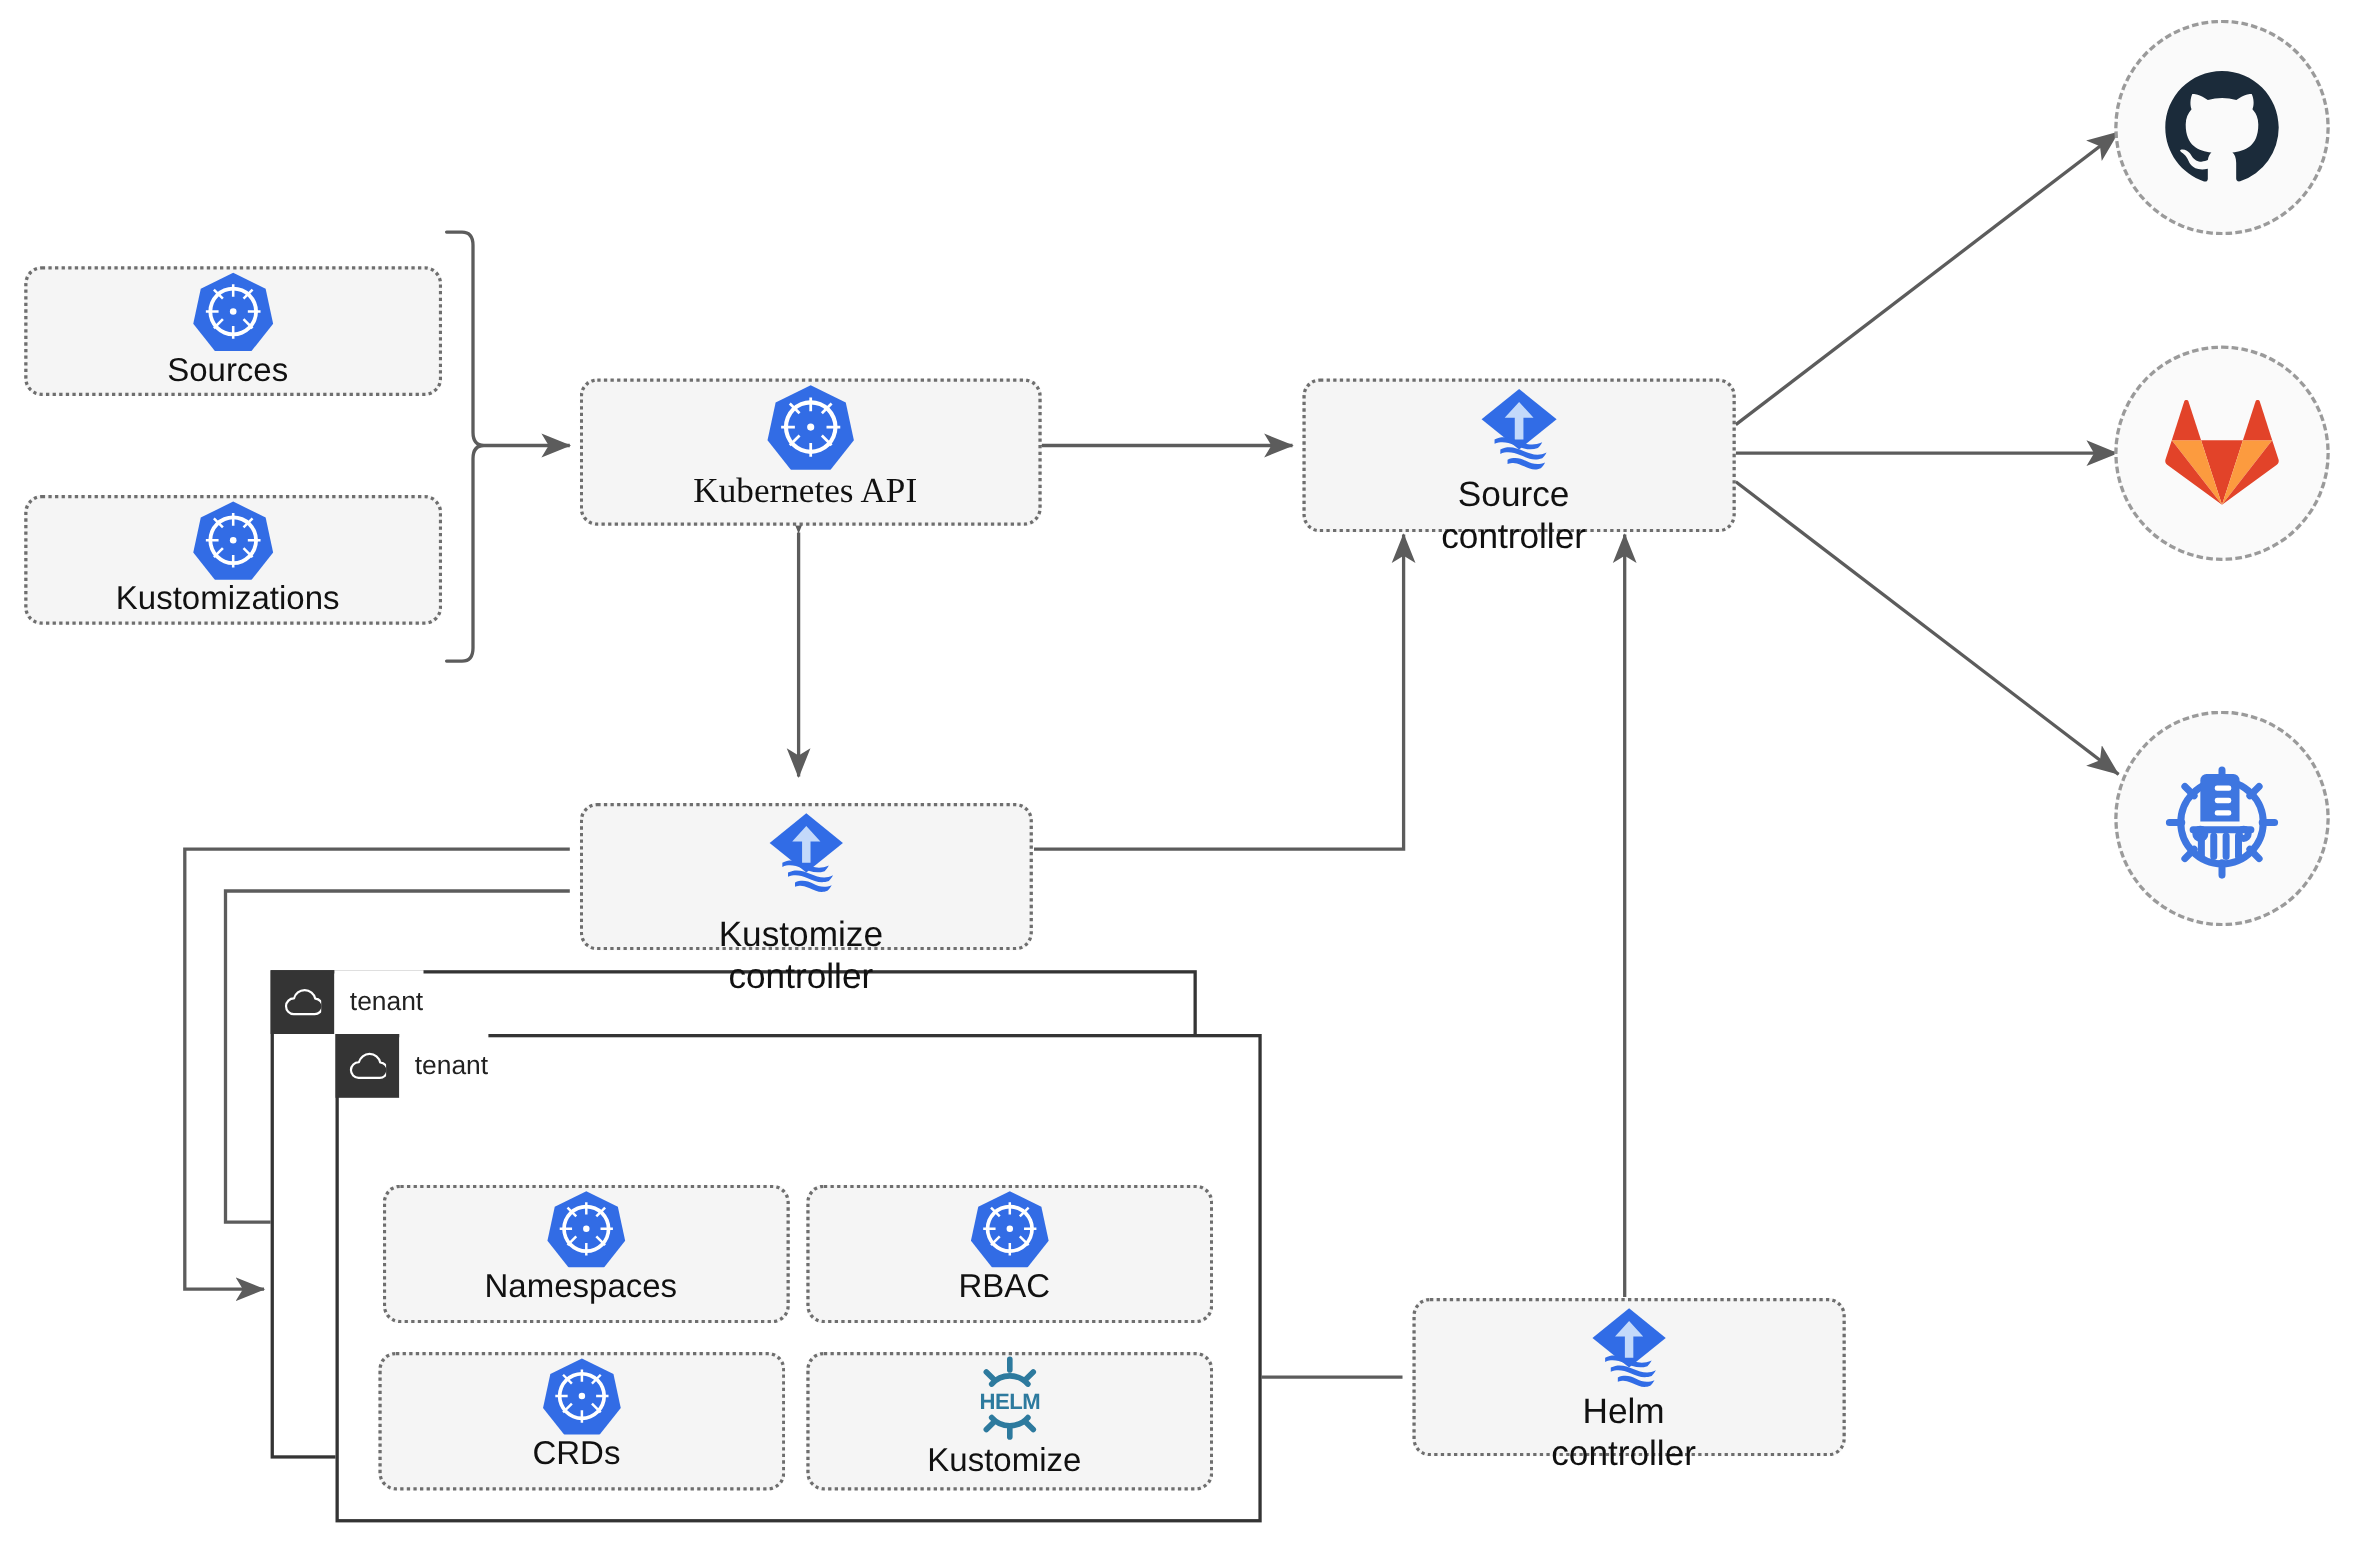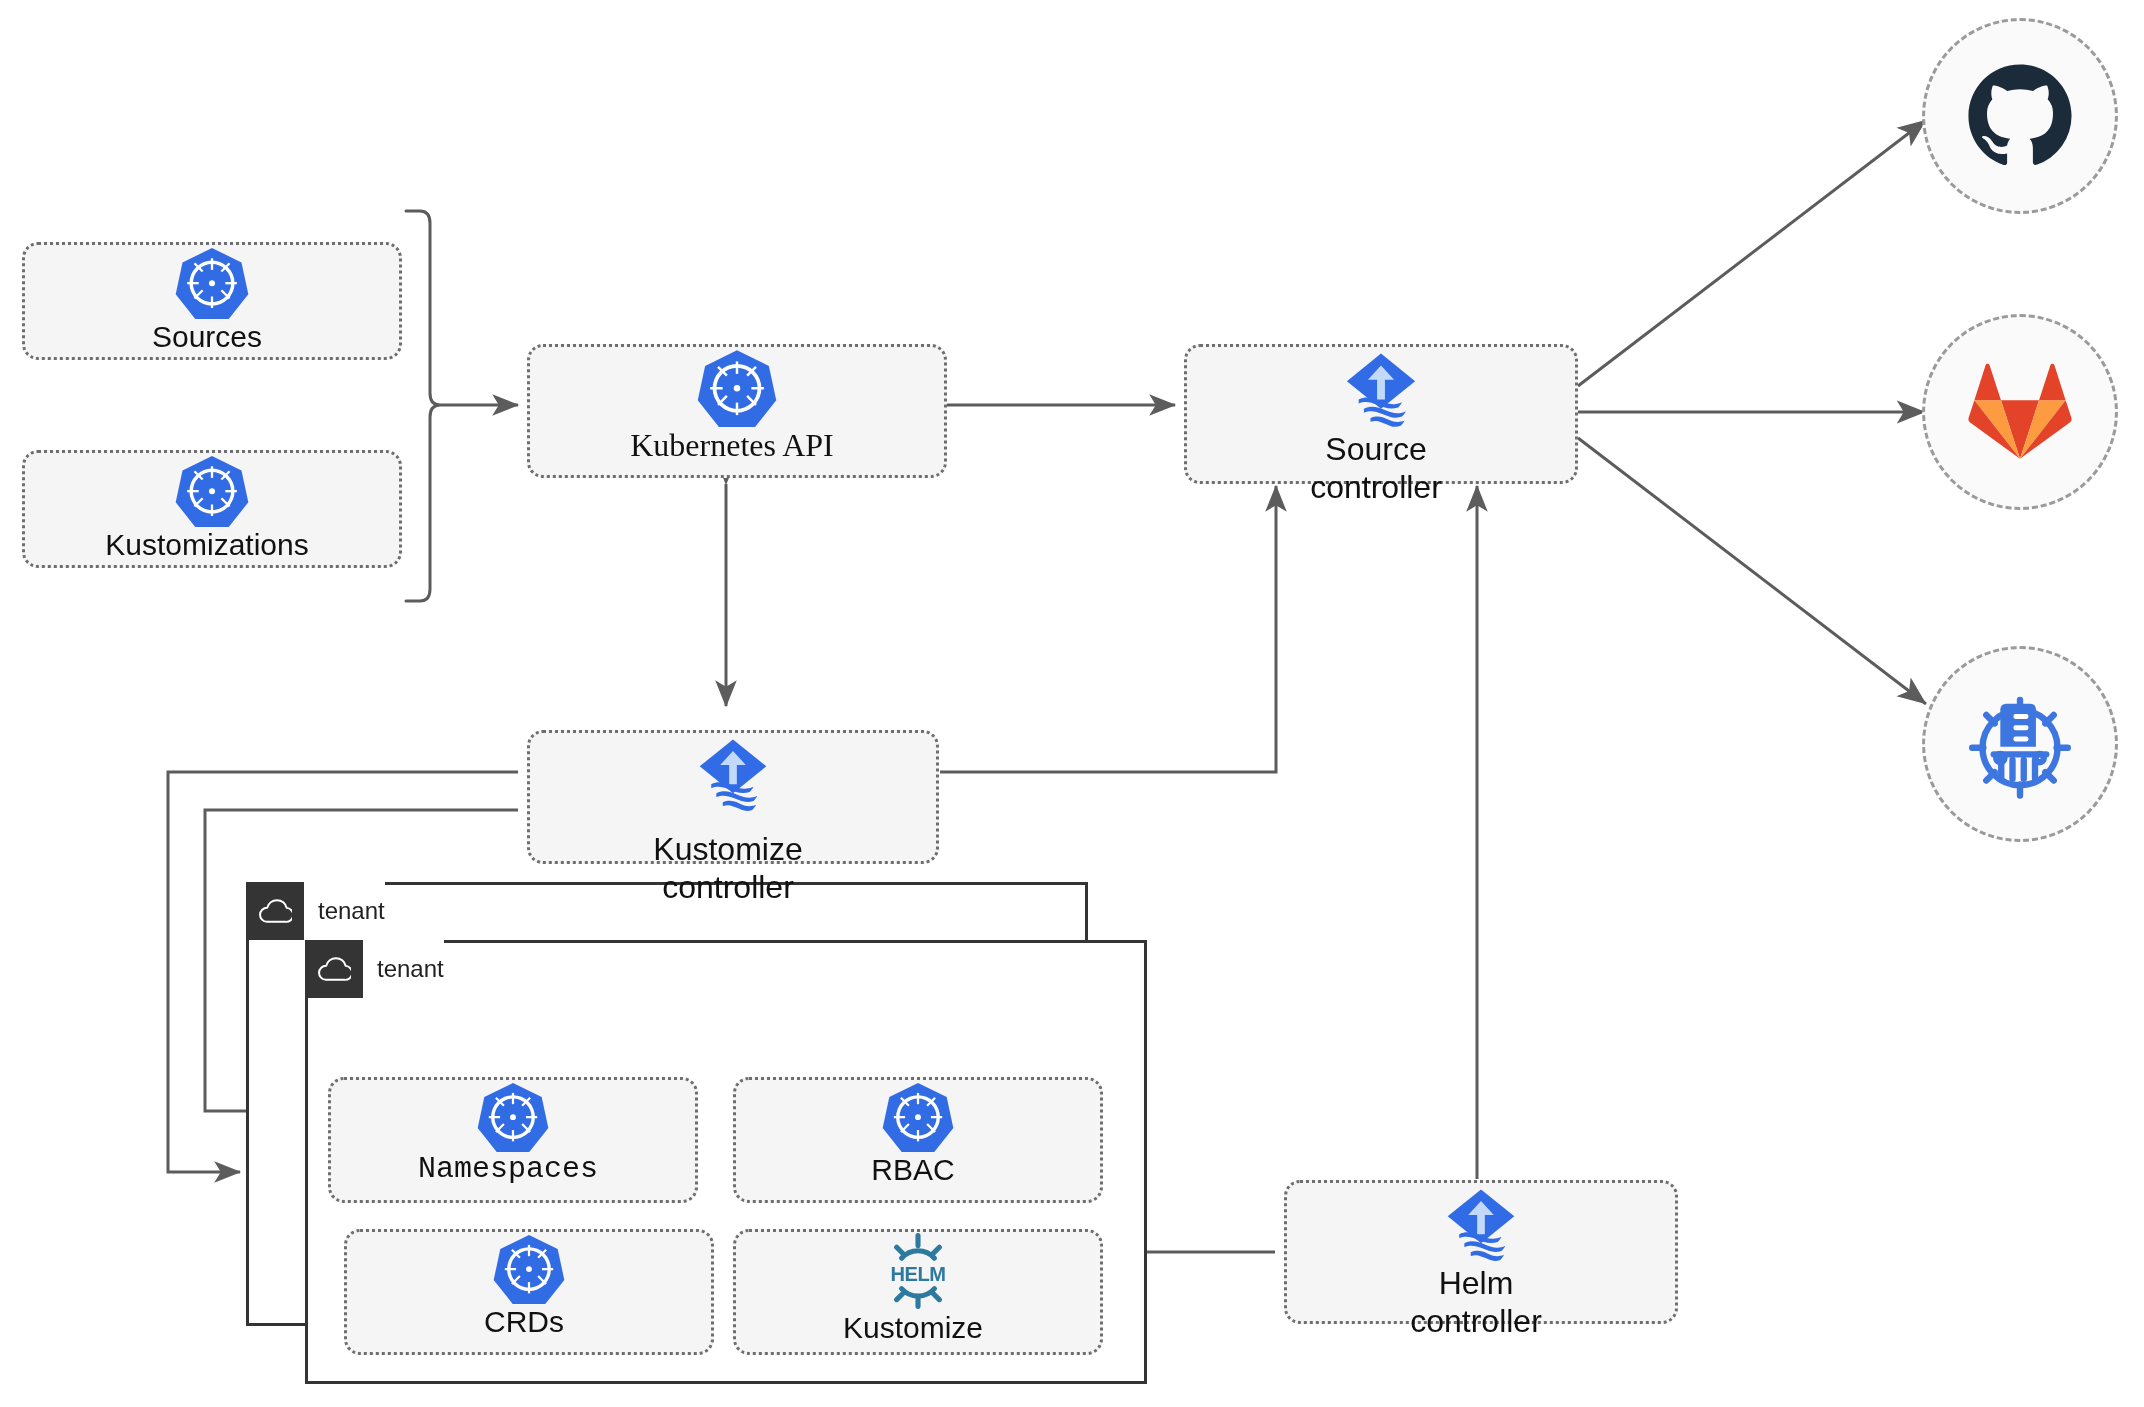--- a/index.html
+++ b/index.html
@@ -303,21 +303,21 @@
   <div class="tenant tenant-inner-wrap" style="left:305px;top:940px;width:842px;height:444px;">
     <div class="tab">
       <span class="chip">
         <svg width="34" height="26" viewBox="0 0 36 26" aria-hidden="true">
           <path d="M9.5 24.5a7.5 7.5 0 0 1 .3-15c1.2-4.7 5.4-8 10.3-8 5 0 9.2 3.5 10.2 8.2a5.4 5.4 0 0 1-1 14.8z" fill="none" stroke="#ffffff" stroke-width="2.1" stroke-linejoin="round"></path>
         </svg>
       </span>
       <span class="tname">tenant</span>
     </div>
 
-    <div class="card" style="left:20px;top:134px;width:370px;height:126px;font-family:Liberation Mono, monospace;">
+    <div class="card" style="left:40px;top:134px;width:370px;height:126px;">
       <span class="ico" style="width:110px;">
         <svg width="72" height="72" viewBox="0 0 64 64" aria-hidden="true">
           <path d="M32 2.6 57.5 15.1 63.4 42.6 46 64.6H18L0.6 42.6 6.5 15.1Z" fill="#326CE5"></path>
           <g fill="#ffffff">
             <circle cx="32" cy="33" r="2.6"></circle>
             <path d="M31 11.5h2v10h-2z"></path>
               <path d="M31 44.5h2v10h-2z"></path>
             <path d="M10.5 32h10v2h-10z"></path>
               <path d="M43.5 32h10v2h-10z"></path>
             <path d="M16.1 16.5l1.4-1.4 7.1 7.1-1.4 1.4z"></path>

